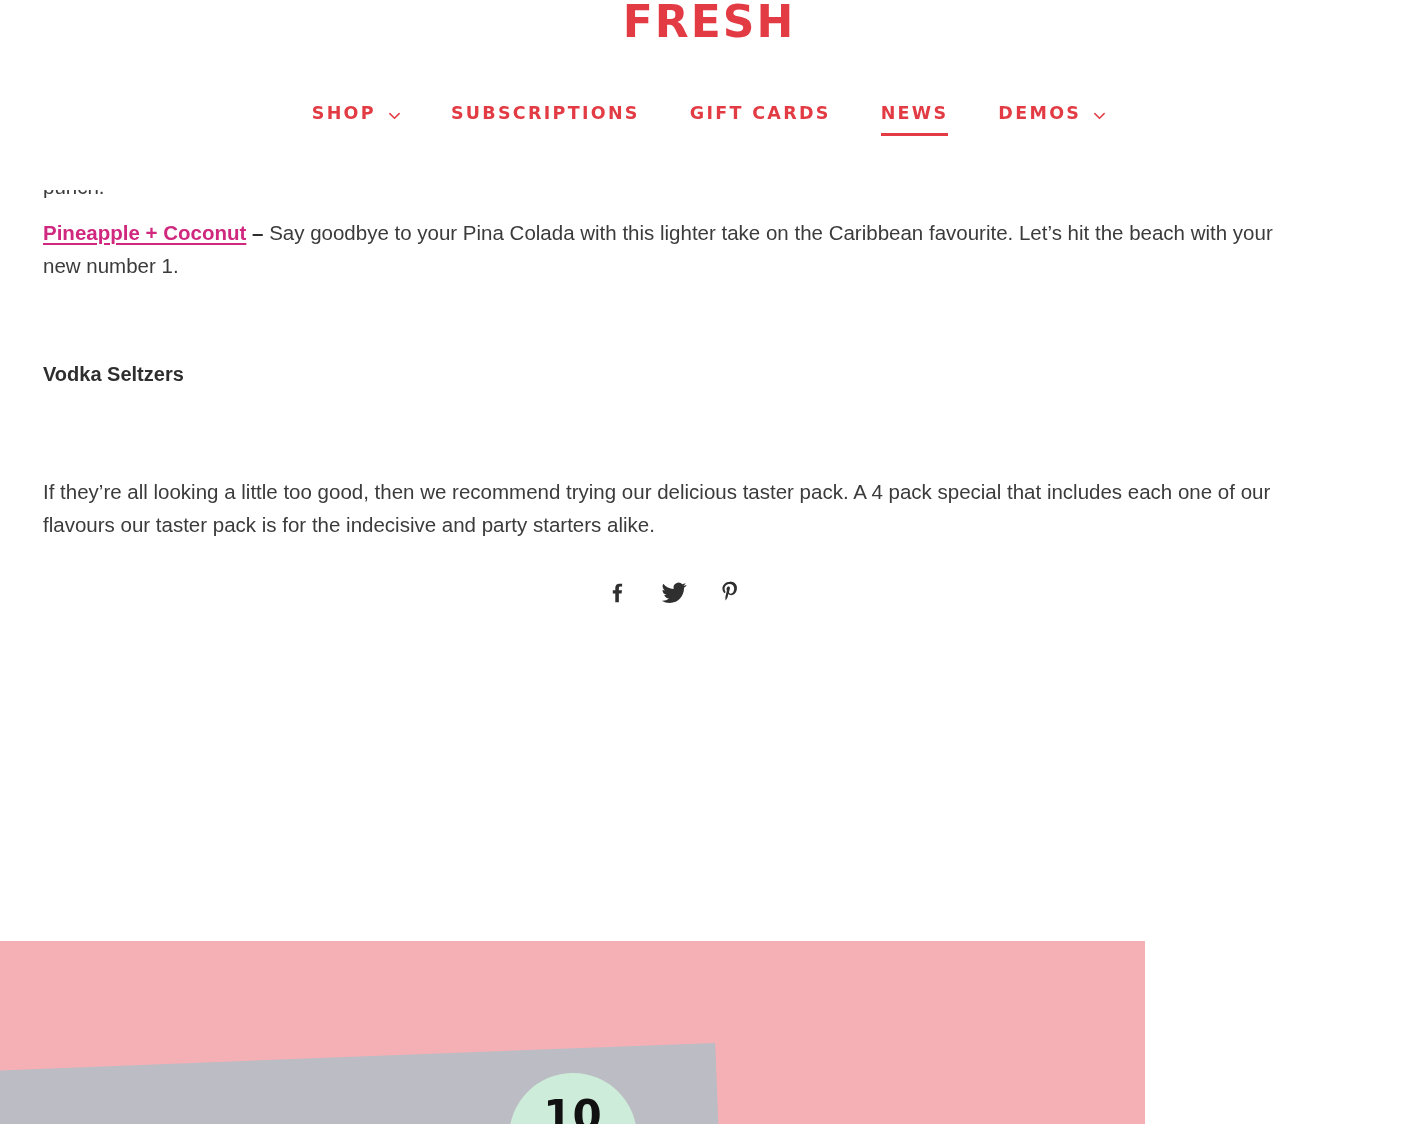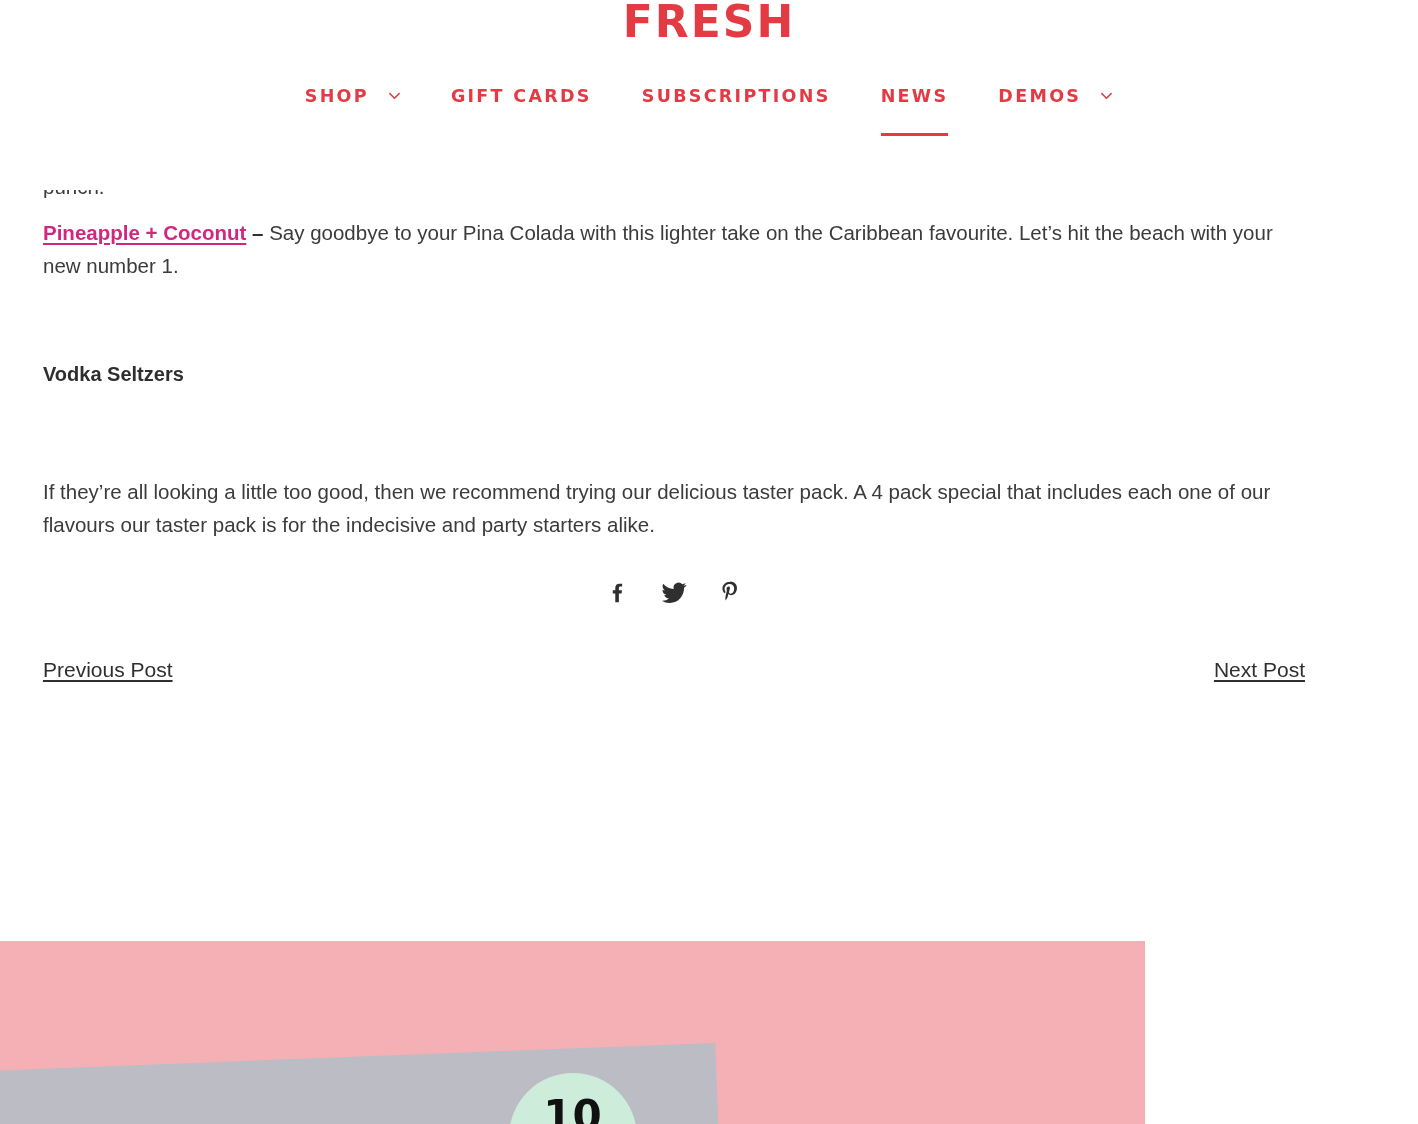--- a/index.html
+++ b/index.html
@@ -42,21 +42,22 @@
     margin-top: 44px;
     display: flex;
     justify-content: center;
     align-items: flex-start;
     gap: 0;
   }
 
   .nav-item {
     position: relative;
     display: flex;
-    gap: 19px;
+    align-items: center;
+    gap: 12px;
     padding: 0 25px;
     cursor: pointer;
     height: 52px;
   }
 
   .nav-label {
     font-family: "DejaVu Sans", sans-serif;
     font-weight: 700;
     font-size: 17.5px;
     letter-spacing: 2.3px;
@@ -240,24 +241,20 @@
             <path d="M22.5 6.1c-.8.35-1.6.58-2.5.69.9-.54 1.6-1.39 1.92-2.41-.85.5-1.78.87-2.77 1.07a4.35 4.35 0 0 0-7.42 3.97A12.36 12.36 0 0 1 2.78 4.86a4.35 4.35 0 0 0 1.35 5.81c-.71-.02-1.38-.22-1.97-.54v.05a4.36 4.36 0 0 0 3.49 4.27c-.64.18-1.33.2-1.97.08a4.36 4.36 0 0 0 4.06 3.02A8.73 8.73 0 0 1 1.5 19.4a12.32 12.32 0 0 0 6.68 1.96c8.01 0 12.39-6.64 12.39-12.39l-.01-.56c.85-.62 1.59-1.39 2.18-2.27z"></path>
           </svg>
       </span>
       <span class="share-icon">
         <svg viewBox="0 0 24 24" width="26" height="26">
             <path d="M12.3 2.6C7.6 2.6 5 5.7 5 9c0 1.55.83 3.48 2.16 4.09.2.1.31.05.36-.15.04-.15.22-.87.3-1.2a.32.32 0 0 0-.07-.3 4.02 4.02 0 0 1-.76-2.32c0-2.25 1.7-4.42 4.6-4.42 2.5 0 4.26 1.7 4.26 4.14 0 2.76-1.4 4.67-3.2 4.67-1 0-1.76-.83-1.52-1.85.29-1.22.85-2.53.85-3.41 0-.79-.42-1.44-1.3-1.44-1.03 0-1.86 1.06-1.86 2.49 0 .9.3 1.52.3 1.52s-1.04 4.4-1.22 5.17c-.36 1.53-.05 3.4-.03 3.59.02.12.16.15.23.06.1-.13 1.36-1.68 1.79-3.23.12-.44.7-2.73.7-2.73.35.66 1.36 1.24 2.44 1.24 3.2 0 5.38-2.92 5.38-6.83 0-2.96-2.5-5.72-6.31-5.72z"></path>
           </svg>
       </span>
     </div>
 
-    <div class="post-nav">
-      <a>Previous Post</a>
-      <a>Next Post</a>
-    </div>
 
   </div>
 </div>
 
 <div class="promo">
   <div class="promo-grey"></div>
   <div class="promo-badge">
     <span class="promo-badge-num">10</span>
   </div>
 </div>
@@ -269,25 +266,25 @@
     <div class="nav-item">
       <span class="nav-label">SHOP</span>
       <span class="chev">
         <svg viewBox="0 0 14 14" width="13" height="13">
             <path d="M2 5 L7 10 L12 5" stroke="#e23b44" stroke-width="1.6" fill="none" stroke-linecap="round" stroke-linejoin="round"></path>
           </svg>
       </span>
     </div>
 
     <div class="nav-item">
+      <span class="nav-label">SUBSCRIPTIONS</span>
+    </div>
+
+    <div class="nav-item">
       <span class="nav-label">GIFT CARDS</span>
-    </div>
-
-    <div class="nav-item">
-      <span class="nav-label">SUBSCRIPTIONS</span>
     </div>
 
     <div class="nav-item active">
       <span class="nav-label">NEWS</span>
     </div>
 
     <div class="nav-item">
       <span class="nav-label">DEMOS</span>
       <span class="chev">
         <svg viewBox="0 0 14 14" width="13" height="13">

